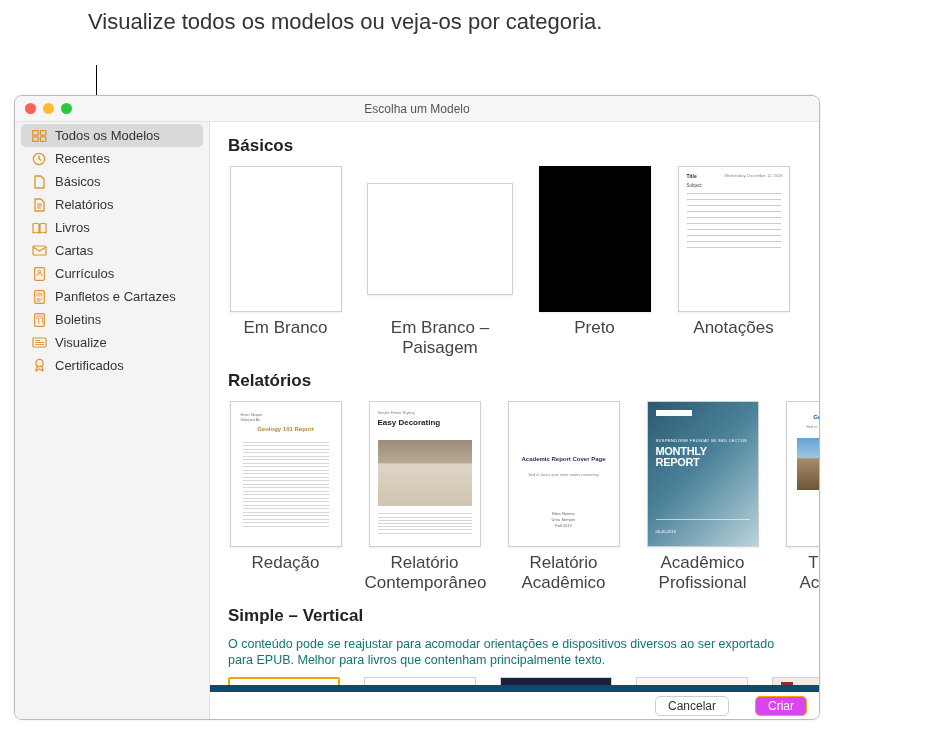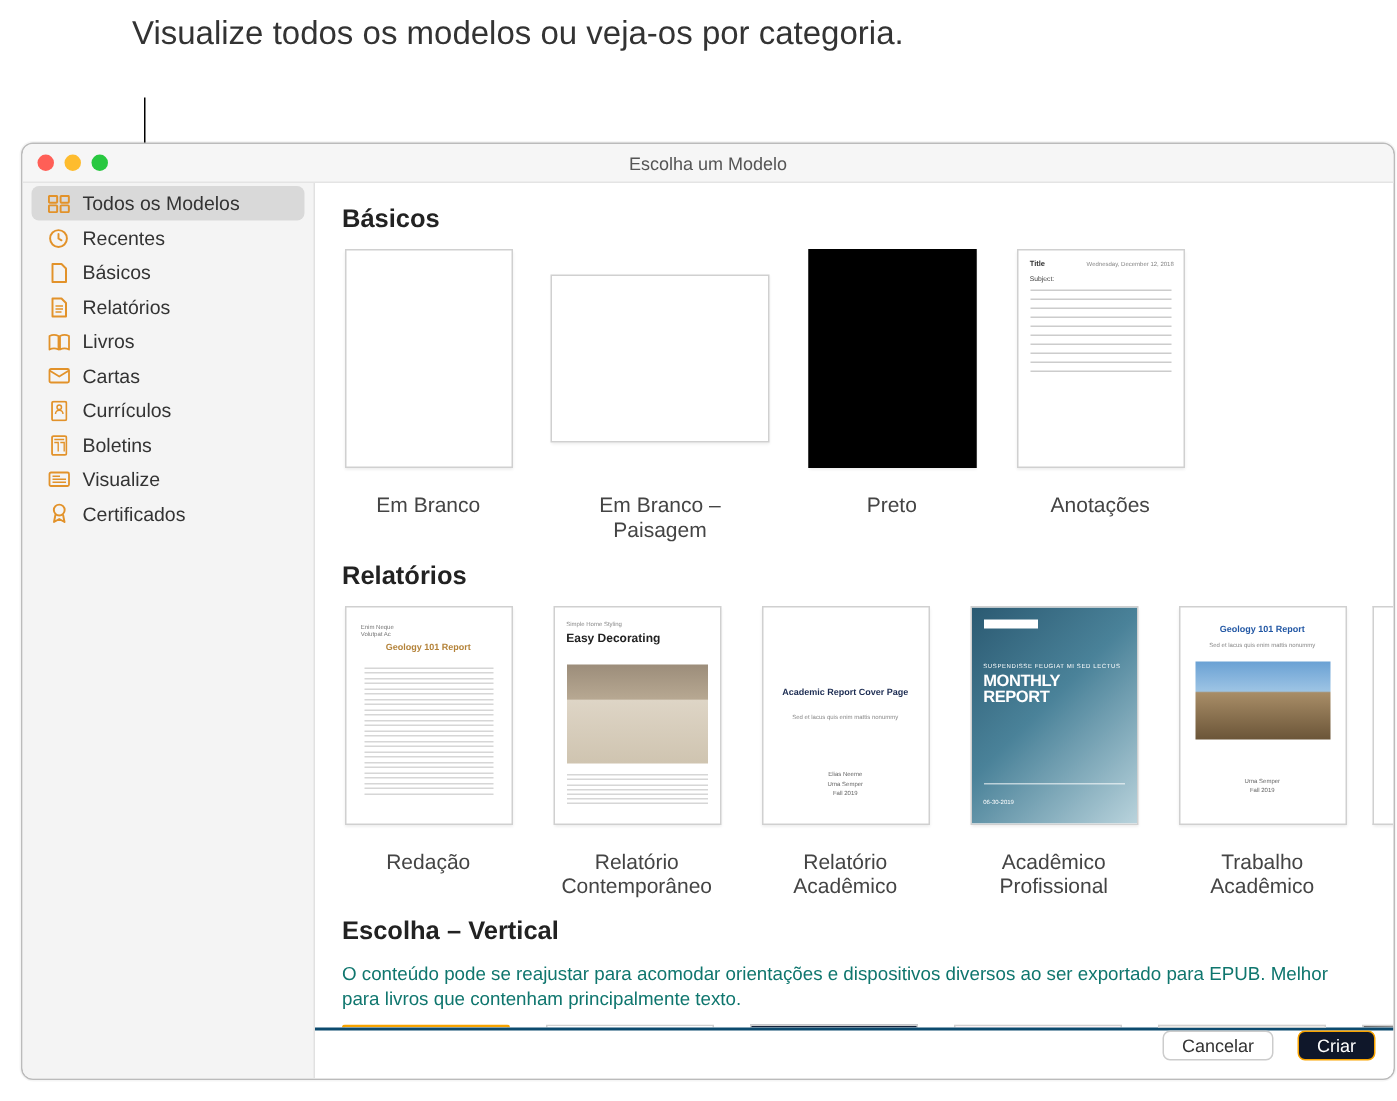--- a/index.html
+++ b/index.html
@@ -33,21 +33,21 @@
     left: 0;
     bottom: 0;
     width: 6px;
     height: 1px;
     background: #000;
   }
   .window {
     position: absolute;
     top: 95px;
     left: 14px;
-    width: 916px;
+    width: 806px;
     height: 625px;
     border: 1px solid #bbb;
     border-radius: 8px;
     overflow: hidden;
     display: flex;
     flex-direction: column;
     box-shadow: 0 0 0 1px rgba(0,0,0,0.04);
     background: #fff;
   }
   .titlebar {
@@ -158,24 +158,24 @@
   }
   .thumb.wide {
     width: 146px;
     height: 112px;
     margin-top: 17px;
     margin-bottom: 17px;
   }
   .card.wide { width: 146px; }
   .thumb.black { background: #000; border-color: #000; }
   .card-label {
-    font-size: 14px;
+    font-size: 17px;
     color: #444;
     text-align: center;
-    margin-top: 16px;
+    margin-top: 6px;
     line-height: 1.2;
     width: 120px;
   }
   .peek {
     width: 18px;
     height: 146px;
     background: #fff;
     border: 1px solid #d0d0d0;
     border-right: none;
     box-shadow: 0 1px 2px rgba(0,0,0,0.08);
@@ -191,38 +191,38 @@
   .book {
     width: 112px;
     height: 20px;
     flex-shrink: 0;
     border: 1px solid #d0d0d0;
   }
   .book.sel { border: 2.5px solid #f7a400; border-radius: 2px; }
 
   .footer {
     height: 34px;
-    border-top: 2px solid #0c4a6e;
-    display: flex;
-    align-items: flex-start;
+    border-top: 7px solid #0c4a6e;
+    display: flex;
+    align-items: center;
     justify-content: flex-end;
-    gap: 16px;
+    gap: 26px;
     padding-right: 12px;
     background: #fff;
   }
   .btn {
     font-size: 12px;
     padding: 2px 12px;
     border-radius: 5px;
     border: 1px solid #ccc;
     background: #fff;
     color: #333;
   }
   .btn.primary {
-    background: #0f172a;
+    background: #d946ef;
     border-color: #f9a400;
     color: #fff;
     font-weight: 500;
   }
 
   
   .annot-head { position:absolute; top:6px; left:8px; font-size:5px; font-weight:700; color:#333; }
   .annot-date { position:absolute; top:6px; right:6px; font-size:4px; color:#888; }
   .annot-sub  { position:absolute; top:16px; left:8px; font-size:4.5px; color:#444; }
   .annot-lines { position:absolute; top:26px; left:8px; right:8px; }
@@ -350,20 +350,30 @@
               <circle cx="5.5" cy="4.5" r="1.5" fill="none" stroke="#e2922a" stroke-width="1"></circle>
               <path d="M3 9c0-1.4 1.1-2.5 2.5-2.5S8 7.6 8 9" fill="none" stroke="#e2922a" stroke-width="1"></path>
             </svg>
         </span>
         <span>Currículos</span>
       </div>
       <div class="sidebar-item">
         <span class="ico">
           <svg width="11" height="14" viewBox="0 0 11 14">
               <rect x="0.7" y="0.7" width="9.6" height="12.6" rx="1" fill="none" stroke="#e2922a" stroke-width="1.2"></rect>
+              <rect x="2.5" y="2.5" width="6" height="4" fill="#e2922a" opacity="0.5"></rect>
+              <path d="M2.5 9h6M2.5 11h4" stroke="#e2922a" stroke-width="1"></path>
+            </svg>
+        </span>
+        <span>Panfletos e Cartazes</span>
+      </div>
+      <div class="sidebar-item">
+        <span class="ico">
+          <svg width="11" height="14" viewBox="0 0 11 14">
+              <rect x="0.7" y="0.7" width="9.6" height="12.6" rx="1" fill="none" stroke="#e2922a" stroke-width="1.2"></rect>
               <path d="M2.2 3h6.6M2.2 5h2.6v6M6.2 5h2.6v6" stroke="#e2922a" stroke-width="0.9" fill="none"></path>
             </svg>
         </span>
         <span>Boletins</span>
       </div>
       <div class="sidebar-item">
         <span class="ico">
           <svg width="15" height="11" viewBox="0 0 15 11">
               <rect x="1" y="1" width="13" height="9" rx="1" fill="none" stroke="#e2922a" stroke-width="1.2"></rect>
               <path d="M3 3.5h5M3 5.5h9M3 7.5h9" stroke="#e2922a" stroke-width="0.9"></path>
@@ -498,21 +508,21 @@
               <div class="tr-title">Geology 101 Report</div>
               <div class="tr-sub">Sed et lacus quis enim mattis nonummy</div>
               <div class="tr-img"></div>
               <div class="tr-foot">Urna Semper<br>Fall 2019</div>
             </div>
             <div class="card-label">Trabalho Acadêmico</div>
           </div>
           <div class="peek"></div>
         </div>
 
-        <div class="section-title">Escolha – Vertical</div>
+        <div class="section-title">Simple – Vertical</div>
         <div class="section-sub">O conteúdo pode se reajustar para acomodar orientações e dispositivos diversos ao ser exportado para EPUB. Melhor para livros que contenham principalmente texto.</div>
         <div class="books-row">
           <div class="book sel"></div>
           <div class="book"></div>
           <div class="book bk-navy"></div>
           <div class="book bk-pink"></div>
           <div class="book bk-grey"></div>
           <div class="book bk-img" style="width:40px"></div>
         </div>
 

